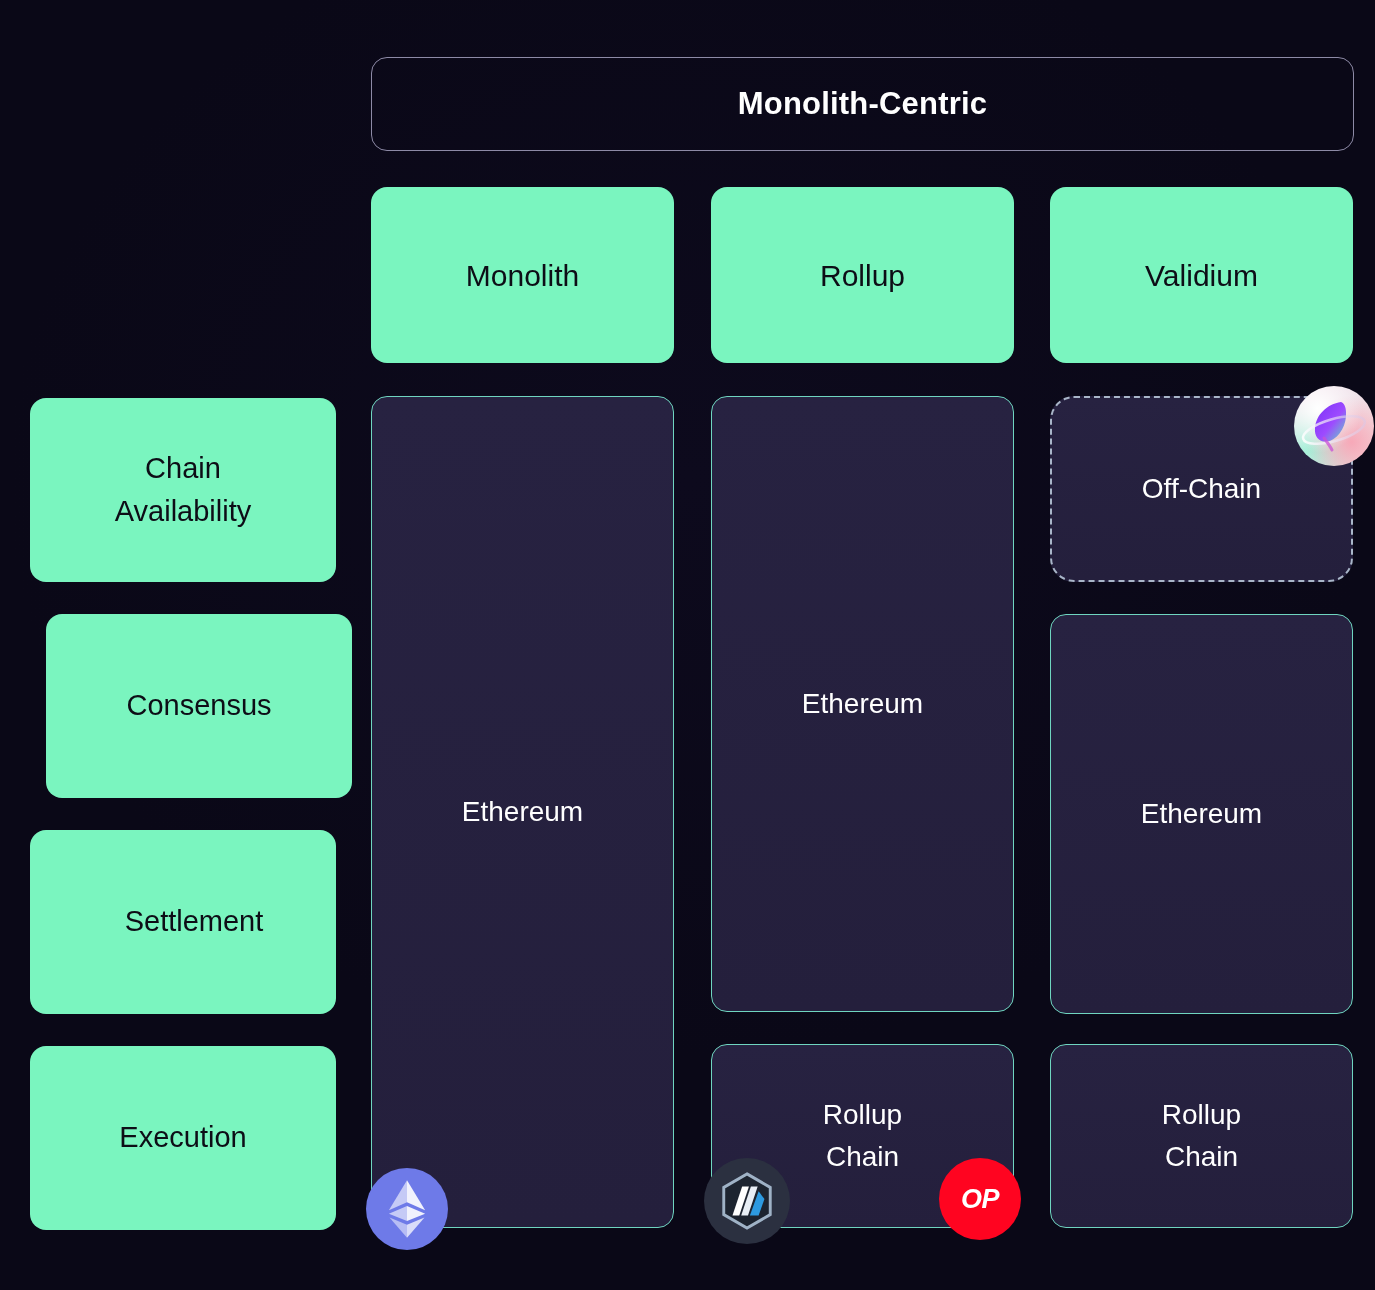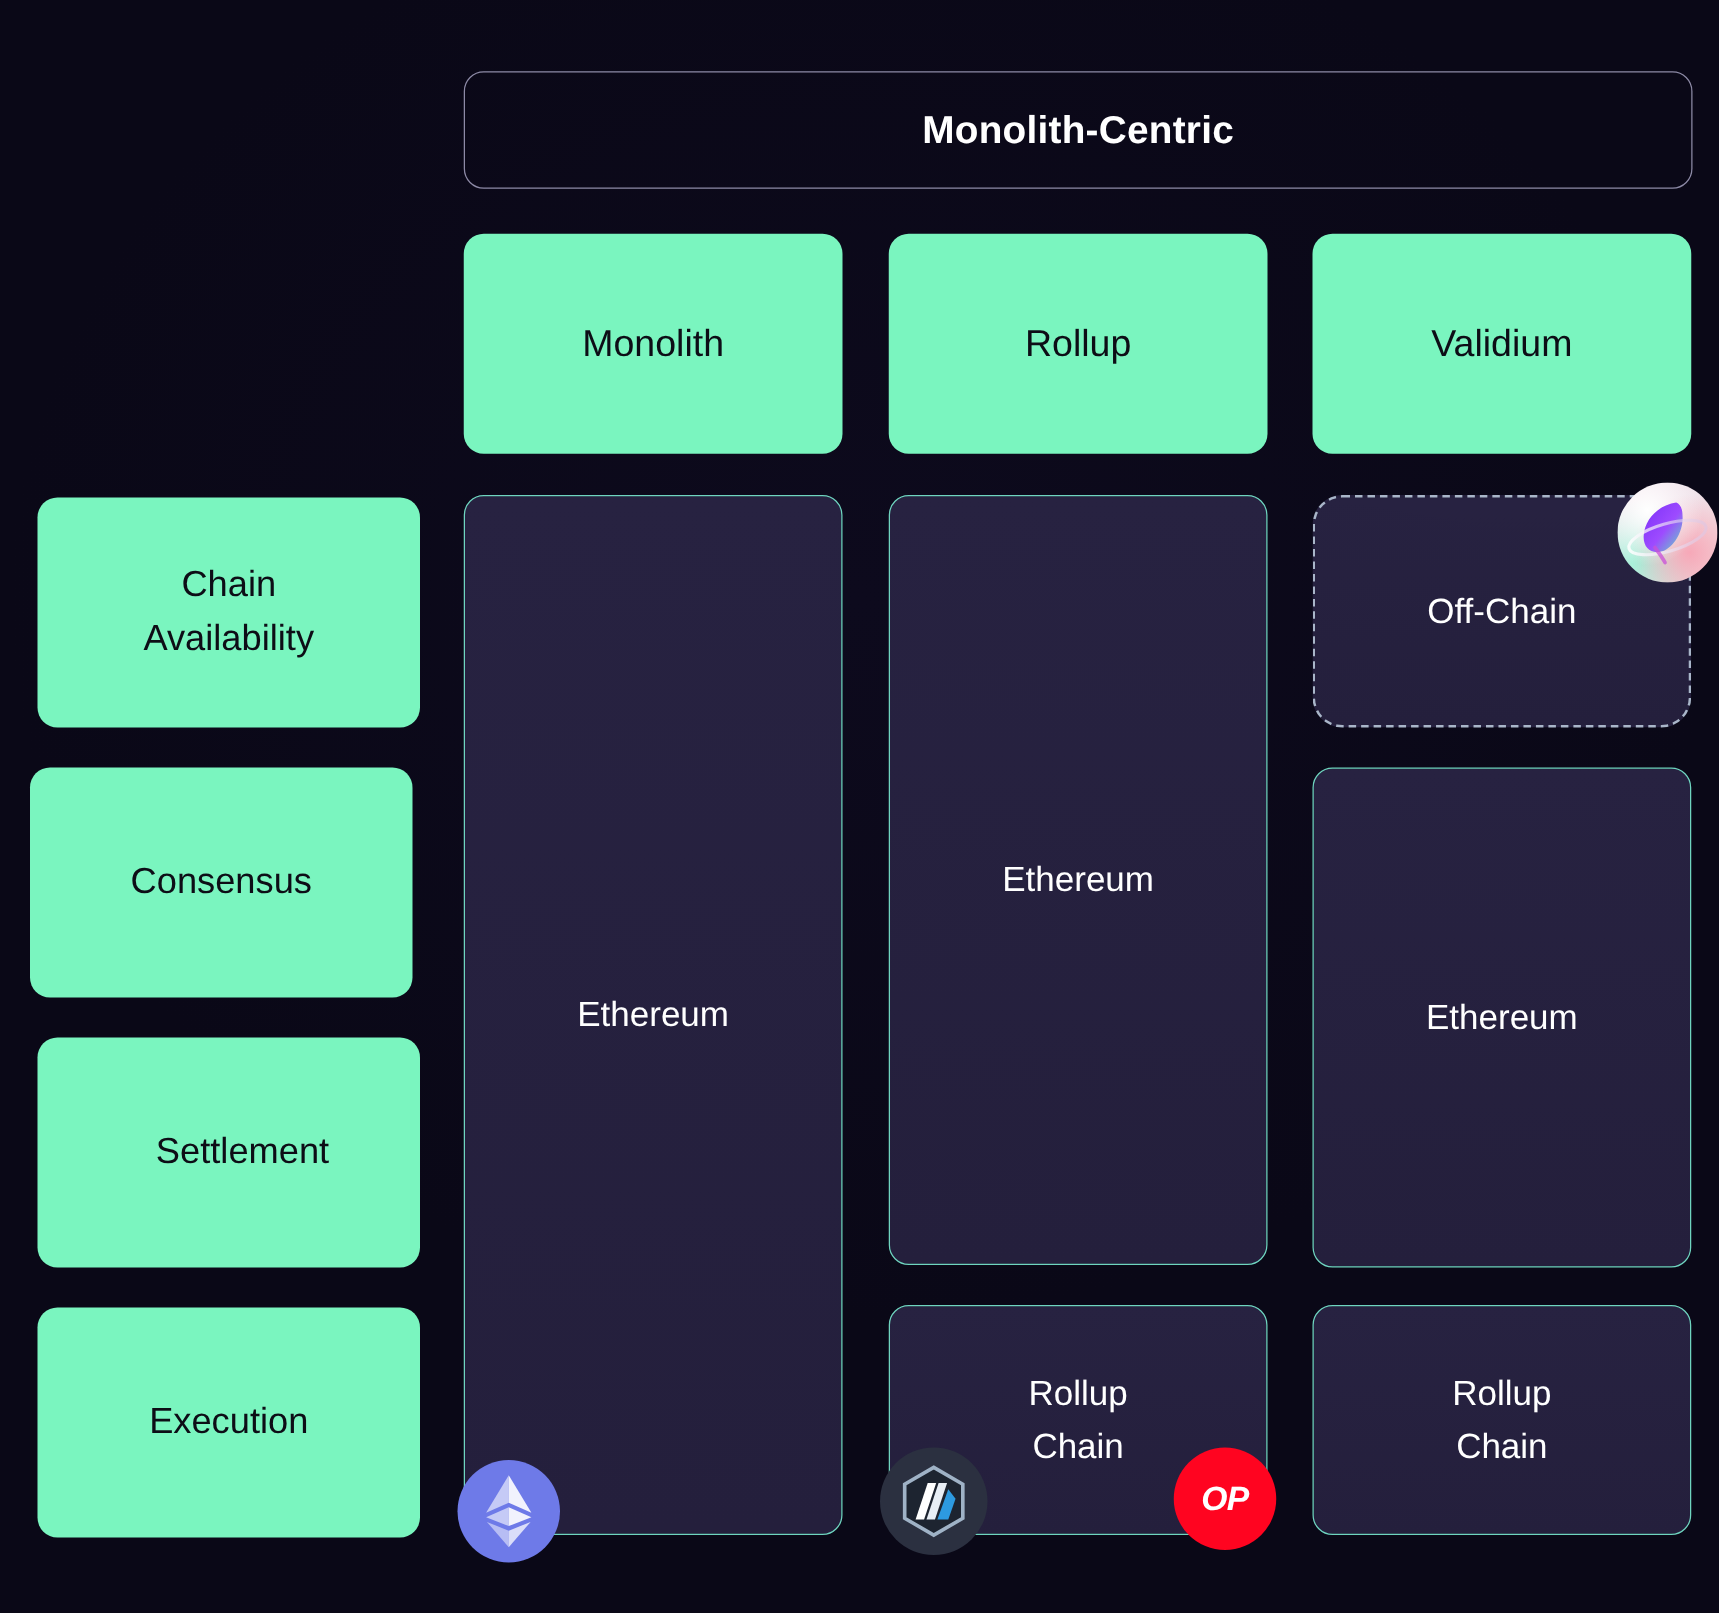--- a/index.html
+++ b/index.html
@@ -116,21 +116,21 @@
 
   <div class="box chip head" style="left:1050px; top:187px; width:303px; height:176px;">
     <span>Validium</span>
   </div>
 
   <div class="box chip" style="left:30px; top:398px; width:306px; height:184px; flex-direction:column;">
     <span>Chain</span>
     <span>Availability</span>
   </div>
 
-  <div class="box chip" style="left:24px; top:614px; width:306px; height:184px;">
+  <div class="box chip" style="left:46px; top:614px; width:306px; height:184px;">
     <span>Consensus</span>
   </div>
 
   <div class="box chip" style="left:30px; top:830px; width:306px; height:184px;padding-left:22px;">
     <span>Settlement</span>
   </div>
 
   <div class="box chip" style="left:30px; top:1046px; width:306px; height:184px;">
     <span>Execution</span>
   </div>

